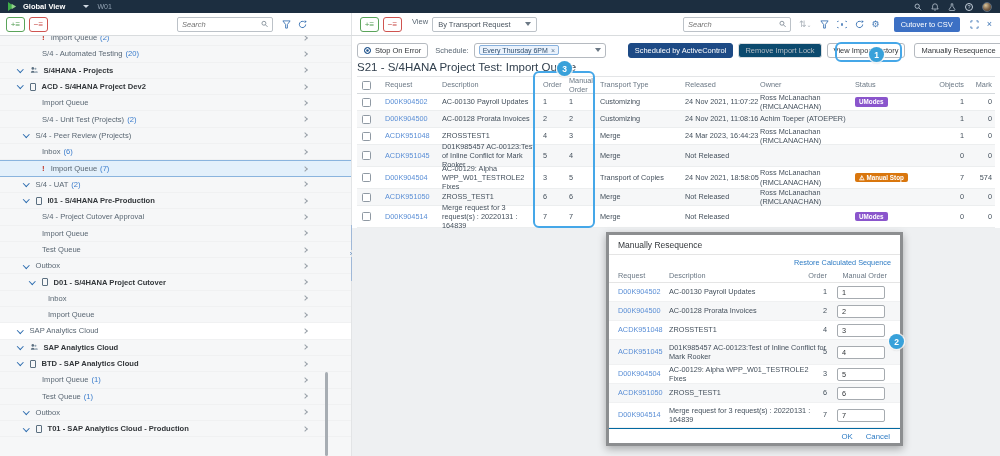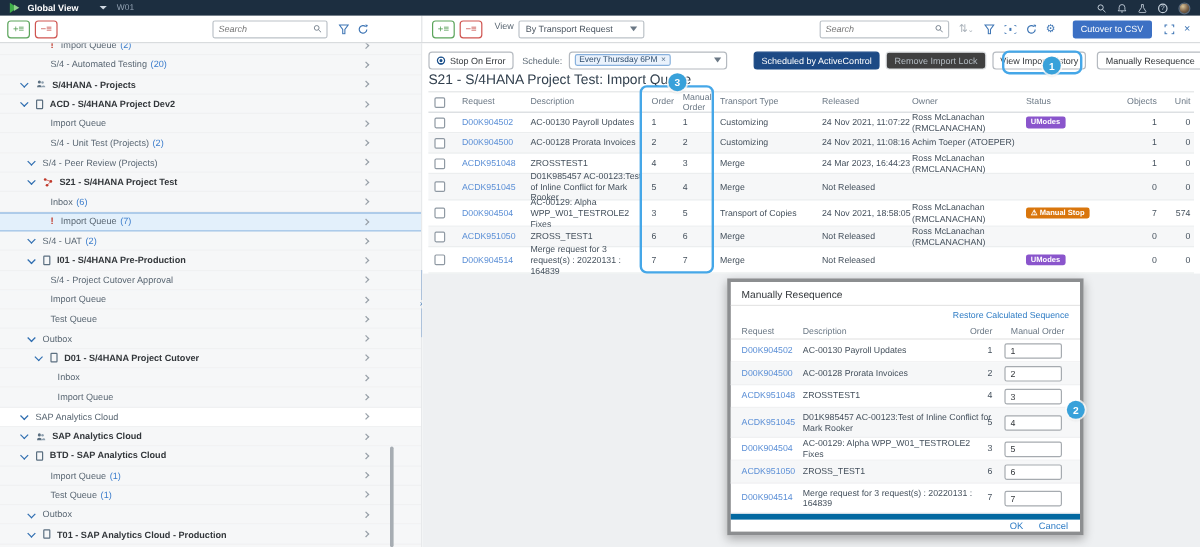--- a/index.html
+++ b/index.html
@@ -66,21 +66,21 @@
   #split-handle .g { color:#4a7ebb; font-size:7px; line-height:7px; }
 
   
   #main { position:absolute; left:352px; top:36px; width:648px; height:420px; background:#fff; z-index:8; }
   #greybg { position:absolute; left:0; top:192px; width:648px; height:228px; background:#eef0f2; }
 
   
   #actionbar { position:absolute; left:5px; top:6px; width:706px; height:16px; display:flex; align-items:center;text-align:center; }
   .act-btn { height:15px; border:1px solid #b5bac0; border-radius:3px; background:#fff; font-size:7.5px;
     color:#32363a; display:flex; align-items:center; padding:0 6px; gap:4px; cursor:pointer; white-space:nowrap; }
-  .act-btn.disabled { color:#b4bcc3; border-color:#dadde0; background:#404040; }
+  .act-btn.disabled { color:#b4bcc3; border-color:#dadde0; background:#0c4a6e; }
   .act-btn.navy { background:#1d4a85; border-color:#1d4a85; color:#fff; }
   .stop-ico { width:7px; height:7px; border-radius:50%; background:#1a4f8a; border:1.5px solid #1a4f8a;
     box-shadow:inset 0 0 0 1.2px #fff; flex:none; }
   .sched-label { font-size:7.5px; color:#5a6773; margin:0 5px 0 7px; }
   .sched-box { width:132px; height:15px; border:1px solid #b5bac0; border-radius:3px; background:#fff;
     display:flex; align-items:center; padding:0 4px; }
   .chip { background:#eaf2fc; border:1px solid #88b1dd; border-radius:2px; font-size:7px; color:#2e4d6e;
     padding:0.5px 3px; display:flex; align-items:center; gap:3px; }
   .chip .x { color:#5a7590; font-size:7px; cursor:pointer; }
   .sched-caret { margin-left:auto; }
@@ -124,21 +124,21 @@
   #dialog .dlink { color:#2d7bc4; font-size:7.3px; cursor:pointer; }
   .dhead { position:relative; height:13px; border-bottom:1px solid #e5e5e5; color:#6b7885; }
   .drow { position:relative; border-bottom:1px solid #f0f1f2; }
   .drow.alt { background:#f6f7f8; }
   .d-req { left:9px; width:50px; }
   .d-desc { left:60px; width:158px; }
   .d-ord { left:196px; width:22px; justify-content:flex-end; }
   .d-min { left:228px; width:50px; }
   .d-min input { width:48px; height:13px; border:1px solid #a6abb0; border-radius:2px; font-size:7.3px;
     padding:0 0 0 4px; color:#32363a; font-family:"Liberation Sans",sans-serif; }
-  #dialog .dfoot { height:15px; border-top:5px solid #0369a1; display:flex; align-items:center;
+  #dialog .dfoot { height:15px; border-top:1px solid #0369a1; display:flex; align-items:center;
     justify-content:flex-end; gap:13px; padding:0 10px; }
   #dialog .dbtn { color:#2d7bc4; font-size:7.8px; cursor:pointer; }
 </style>
 </head>
 <body>
 
 <div id="topbar">
   <svg class="logo" viewBox="0 0 10 10">
     <polygon points="0,0 7,5 0,10" fill="#3fae49"></polygon>
       <polygon points="4,2 9,5 4,8" fill="#8fd08a"></polygon>
@@ -277,34 +277,20 @@
     <span class="cnt">(2)</span>
     <span class="cr"></span>
   </div>
     <div class="srow" style="padding-left: 24px;">
     <span class="cv"></span>
 
     <span>S/4 - Peer Review (Projects)</span>
 
     <span class="cr"></span>
   </div>
-    <div class="srow bold" style="padding-left: 24px;">
-    <span class="cv"></span>
-
-    <svg class="si-svg" width="8" height="8" viewBox="0 0 10 10">
-      <circle cx="2" cy="2" r="1.4" fill="#c0392b"></circle>
-        <circle cx="8" cy="4" r="1.4" fill="#c0392b"></circle>
-        <circle cx="4" cy="8" r="1.4" fill="#c0392b"></circle>
-      <line x1="2" y1="2" x2="8" y2="4" stroke="#c0392b" stroke-width="0.7"></line>
-        <line x1="8" y1="4" x2="4" y2="8" stroke="#c0392b" stroke-width="0.7"></line>
-    </svg>
-    <span>S21 - S/4HANA Project Test</span>
-
-    <span class="cr"></span>
-  </div>
     <div class="srow" style="padding-left: 30px;">
 
     <span class="cv-sp"></span>
 
     <span>Inbox</span>
     <span class="cnt">(6)</span>
     <span class="cr"></span>
   </div>
     <div class="srow selected" style="padding-left: 30px;">
 
@@ -495,21 +481,21 @@
       <span class="cbx"></span>
       <span class="tc c-req">Request</span>
       <span class="tc c-desc">Description</span>
       <span class="tc c-ord">Order</span>
       <span class="tc c-mord">Manual Order</span>
       <span class="tc c-type">Transport Type</span>
       <span class="tc c-rel">Released</span>
       <span class="tc c-own">Owner</span>
       <span class="tc c-stat">Status</span>
       <span class="tc c-obj">Objects</span>
-      <span class="tc c-keys">Unit</span>
+      <span class="tc c-keys">Mark</span>
     </div>
     <div id="tbody">
         <div class="trow" style="height: 17px;">
     <span class="cbx"></span>
     <span class="tc c-req">
             <a class="link">D00K904502</a>
           </span>
     <span class="tc c-desc">AC-00130 Payroll Updates</span>
     <span class="tc c-ord">1</span>
     <span class="tc c-mord">1</span>

